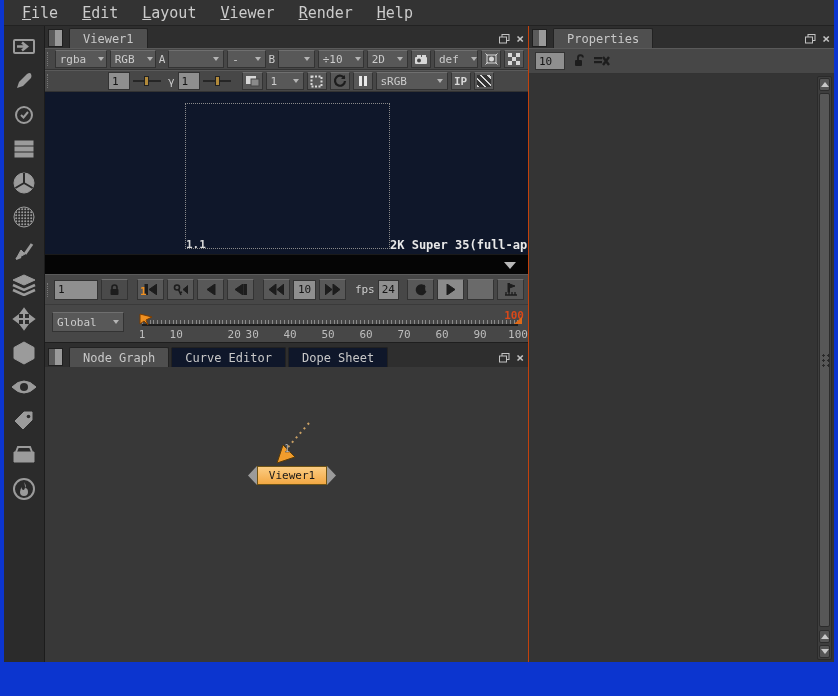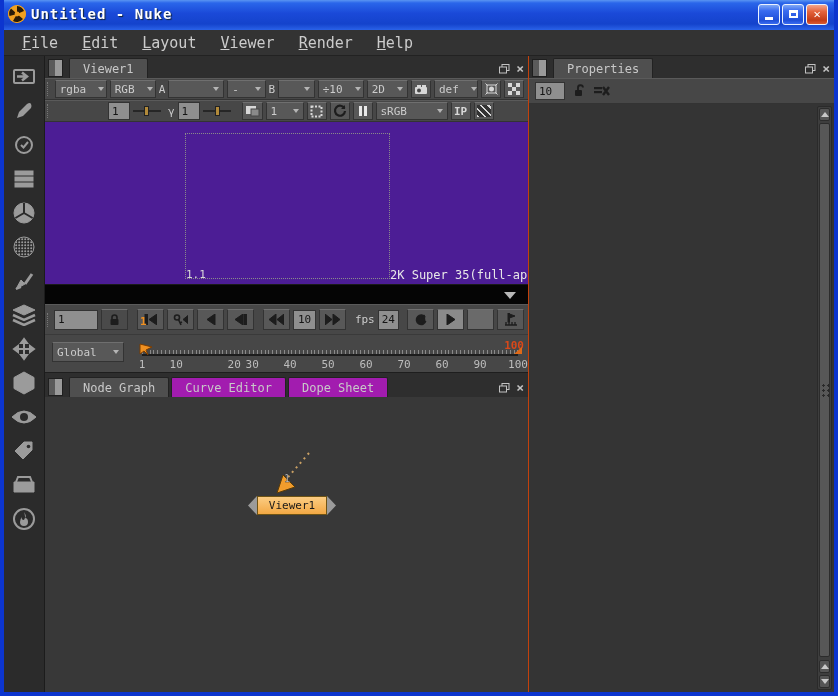--- a/index.html
+++ b/index.html
@@ -30,21 +30,21 @@
   .tool-icon{ width:27px; height:27px; display:flex; align-items:center; justify-content:center; }
   .tool-icon svg{ fill:#9b9b9b; stroke:#9b9b9b; }
   .main{ flex:1; display:grid; grid-template-columns:483px 1fr; grid-template-rows:316px 1fr; }
   
   .panel{ display:flex; flex-direction:column; background:#424242; min-width:0; }
   .viewer-panel{ grid-column:1; grid-row:1; }
   .props-panel{ grid-column:2; grid-row:1 / span 2; border-left:1px solid #c2410c; }
   .ng-panel{ grid-column:1; grid-row:2; border-top:1px solid #1e1e1e; }
   .tabbar{ height:22px; background:#2e2e2e; display:flex; align-items:flex-end; padding:0 4px 0 3px; gap:2px; }
   .pmenu-btn{ width:15px; height:18px; margin:0 4px 1px 0; border:1px solid #1f1f1f; background:linear-gradient(90deg,#5a5a5a 0 50%,#9a9a9a 50% 100%); }
-  .tab{ font-size:12px; color:#c8c8c8; background:#a21caf; border:1px solid #222; border-bottom:none; padding:3px 13px 2px; border-radius:2px 2px 0 0; white-space:nowrap; }
+  .tab{ font-size:12px; color:#c8c8c8; background:#0f172a; border:1px solid #222; border-bottom:none; padding:3px 13px 2px; border-radius:2px 2px 0 0; white-space:nowrap; }
   .tab.active{ background:#4f4f4f; }
   .tabbar-right{ margin-left:auto; display:flex; align-items:center; gap:6px; padding-bottom:4px; }
   .float-icon svg{ display:block; }
   .close-icon{ color:#c2c2c2; font-size:13px; font-weight:bold; line-height:10px; }
   
   .vtoolbar{ height:22px; background:#474747; border-top:1px solid #5a5a5a; border-bottom:1px solid #333;
     display:flex; align-items:center; gap:3px; padding:0 4px 0 2px; }
   .row-grip{ width:4px; height:14px; border-left:1px dotted #777; margin-right:1px; }
   .dd{ height:18px; background:#585858; border:1px solid #333; border-top-color:#6f6f6f; color:#cccccc;
     font-size:11px; display:flex; align-items:center; gap:12px; padding:0 4px; white-space:nowrap; }
@@ -54,21 +54,21 @@
   .ibtn{ height:18px; min-width:20px; background:#585858; border:1px solid #333; border-top-color:#6f6f6f;
     display:flex; align-items:center; justify-content:center; color:#d8d8d8; font-size:11px; padding:0 2px; }
   .spinner{ height:18px; background:#585858; border:1px solid #333; border-top-color:#6f6f6f; display:flex; align-items:center; gap:5px; padding:0 4px; color:#ccc; font-size:11px;margin-top:48px;}
   .tri-l{ width:0;height:0;border-top:4px solid transparent;border-bottom:4px solid transparent;border-right:5px solid #1d1d1d; }
   .tri-r{ width:0;height:0;border-top:4px solid transparent;border-bottom:4px solid transparent;border-left:5px solid #1d1d1d; }
   .mini-slider{ width:28px; height:10px; position:relative; }
   .mini-slider .track{ position:absolute; left:0; right:0; top:4px; height:2px; background:#262626; }
   .mini-slider .thumb{ position:absolute; top:0; width:5px; height:10px; background:#b28a3a; border:1px solid #222; }
   .hatch{ width:14px; height:12px; background:repeating-linear-gradient(45deg,#d8d8d8 0 2px,#333 2px 5px); }
   
-  .vcanvas{ height:162px; background:#4c1d95; position:relative; overflow:hidden; }
+  .vcanvas{ height:162px; background:#0f172a; position:relative; overflow:hidden;font-weight:bold; }
   .fmt-rect{ position:absolute; left:140px; top:11px; width:205px; height:146px; border:1px dotted #8a8a8a; }
   .coord-label{ position:absolute; left:141px; top:146px; color:#d8d8d8; font-size:11px; }
   .format-label{ position:absolute; left:345px; top:146px; color:#e8e8e8; font-size:12px; white-space:nowrap; }
   .ab-bar{ height:20px; background:#050505; border-top:1px solid #1a1a1a; position:relative; }
   .ab-arrow{ position:absolute; right:12px; top:7px; width:0; height:0; border-left:6px solid transparent; border-right:6px solid transparent; border-top:7px solid #b8b8b8; }
   
   .transport{ height:30px; background:#474747; border-top:1px solid #5a5a5a; display:flex; align-items:center; gap:3px; padding:0 4px 0 2px; }
   .t-btn{ height:21px; min-width:27px; background:#585858; border:1px solid #333; border-top-color:#6f6f6f;
     display:flex; align-items:center; justify-content:center; }
   .t-btn svg{ fill:#1d1d1d; stroke:#1d1d1d; }
@@ -107,43 +107,20 @@
     clip-path:polygon(9px 0,79px 0,100% 50%,79px 100%,9px 100%,0 50%); background:#9b9b9b; }
   .node-body{ position:absolute; left:9px; right:9px; top:0; bottom:0; background:linear-gradient(180deg,#fccd83,#f2a844);
     border:1px solid #6e5314; display:flex; align-items:center; justify-content:center; color:#191919; font-size:11px; }
   .node-arrow{ position:absolute; left:222px; top:52px; }
 </style>
 </head>
 <body>
 
 <div class="window">
 
-  <div class="titlebar">
-    <div class="app-icon">
-      <svg width="18" height="18" viewBox="0 0 18 18">
-        <circle cx="9" cy="9" r="9" fill="#f0a020"></circle>
-        <path d="M9 9 L9 1 A8 8 0 0 1 16 6 Z" fill="#2a1c08"></path>
-        <path d="M9 9 L15 14 A8 8 0 0 1 5 16 Z" fill="#2a1c08"></path>
-        <path d="M9 9 L1.5 11 A8 8 0 0 1 3 3.5 Z" fill="#2a1c08"></path>
-        <circle cx="9" cy="9" r="2.4" fill="#f0a020"></circle>
-      </svg>
-    </div>
-    <div class="tb-title">Untitled - Nuke</div>
-    <div class="tb-btns">
-      <div class="tb-btn">
-          <div class="glyph-min"></div>
-        </div>
-      <div class="tb-btn">
-          <div class="glyph-max"></div>
-        </div>
-      <div class="tb-btn close">
-          <span>✕</span>
-        </div>
-    </div>
-  </div>
 
   <div class="menubar">
     <span class="menu-item">File</span>
     <span class="menu-item">Edit</span>
     <span class="menu-item">Layout</span>
     <span class="menu-item">Viewer</span>
     <span class="menu-item">Render</span>
     <span class="menu-item">Help</span>
   </div>
 

